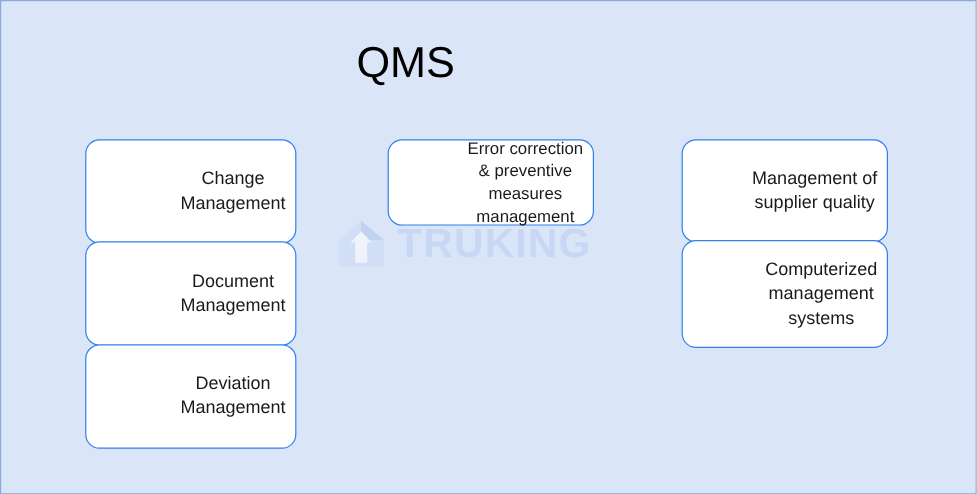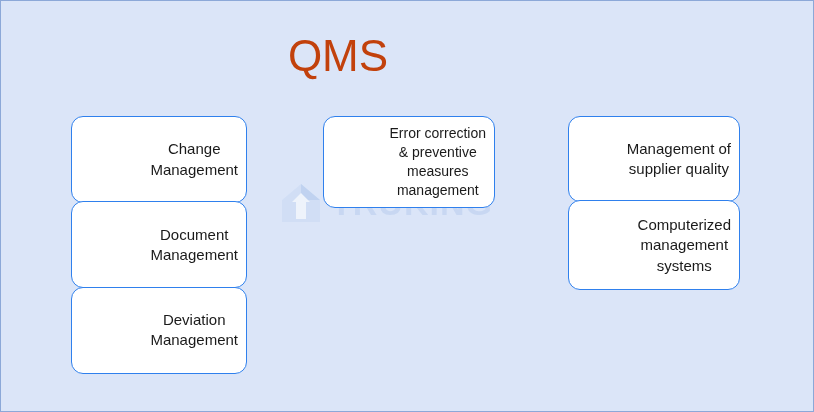--- a/index.html
+++ b/index.html
@@ -50,22 +50,22 @@
     line-height: 1;
     font-family: "Liberation Sans", sans-serif;
   }
   
   #page-title {
     position: absolute;
     left: 0;
     top: 30px;
     width: 674px;
     text-align: center;
-    font-size: 44px;
-    color: #c2410c;
+    font-size: 36px;
+    color: #000000;
     font-family: "Liberation Sans", sans-serif;
     z-index: 3;
   }
   
   .column {
     position: absolute;
     z-index: 2;
   }
   #column-0 { left: 70px;  top: 115px; width: 176px; }
   #column-1 { left: 322px; top: 115px; width: 172px; }
@@ -84,21 +84,21 @@
     font-size: 15px;
     line-height: 1.35;
     padding: 4px 8px;
     position: relative;
   }
   .node-box + .node-box {
     margin-top: -1.6px;
   }
   #column-0 .node-box { height: 87px; }
   #column-1 .node-box.h1 { height: 84px; }
-  #column-1 .node-box.h2 { height: 92px; font-size: 14px; padding-left: 28px; }
+  #column-1 .node-box.h2 { height: 72px; font-size: 14px; padding-left: 28px; }
   #column-2 .node-box.h1 { height: 86px; }
   #column-2 .node-box.h2 { height: 90px; }
   .node-label {
     white-space: pre-line;
     display: block;
   }
 </style>
 </head>
 <body>
 

